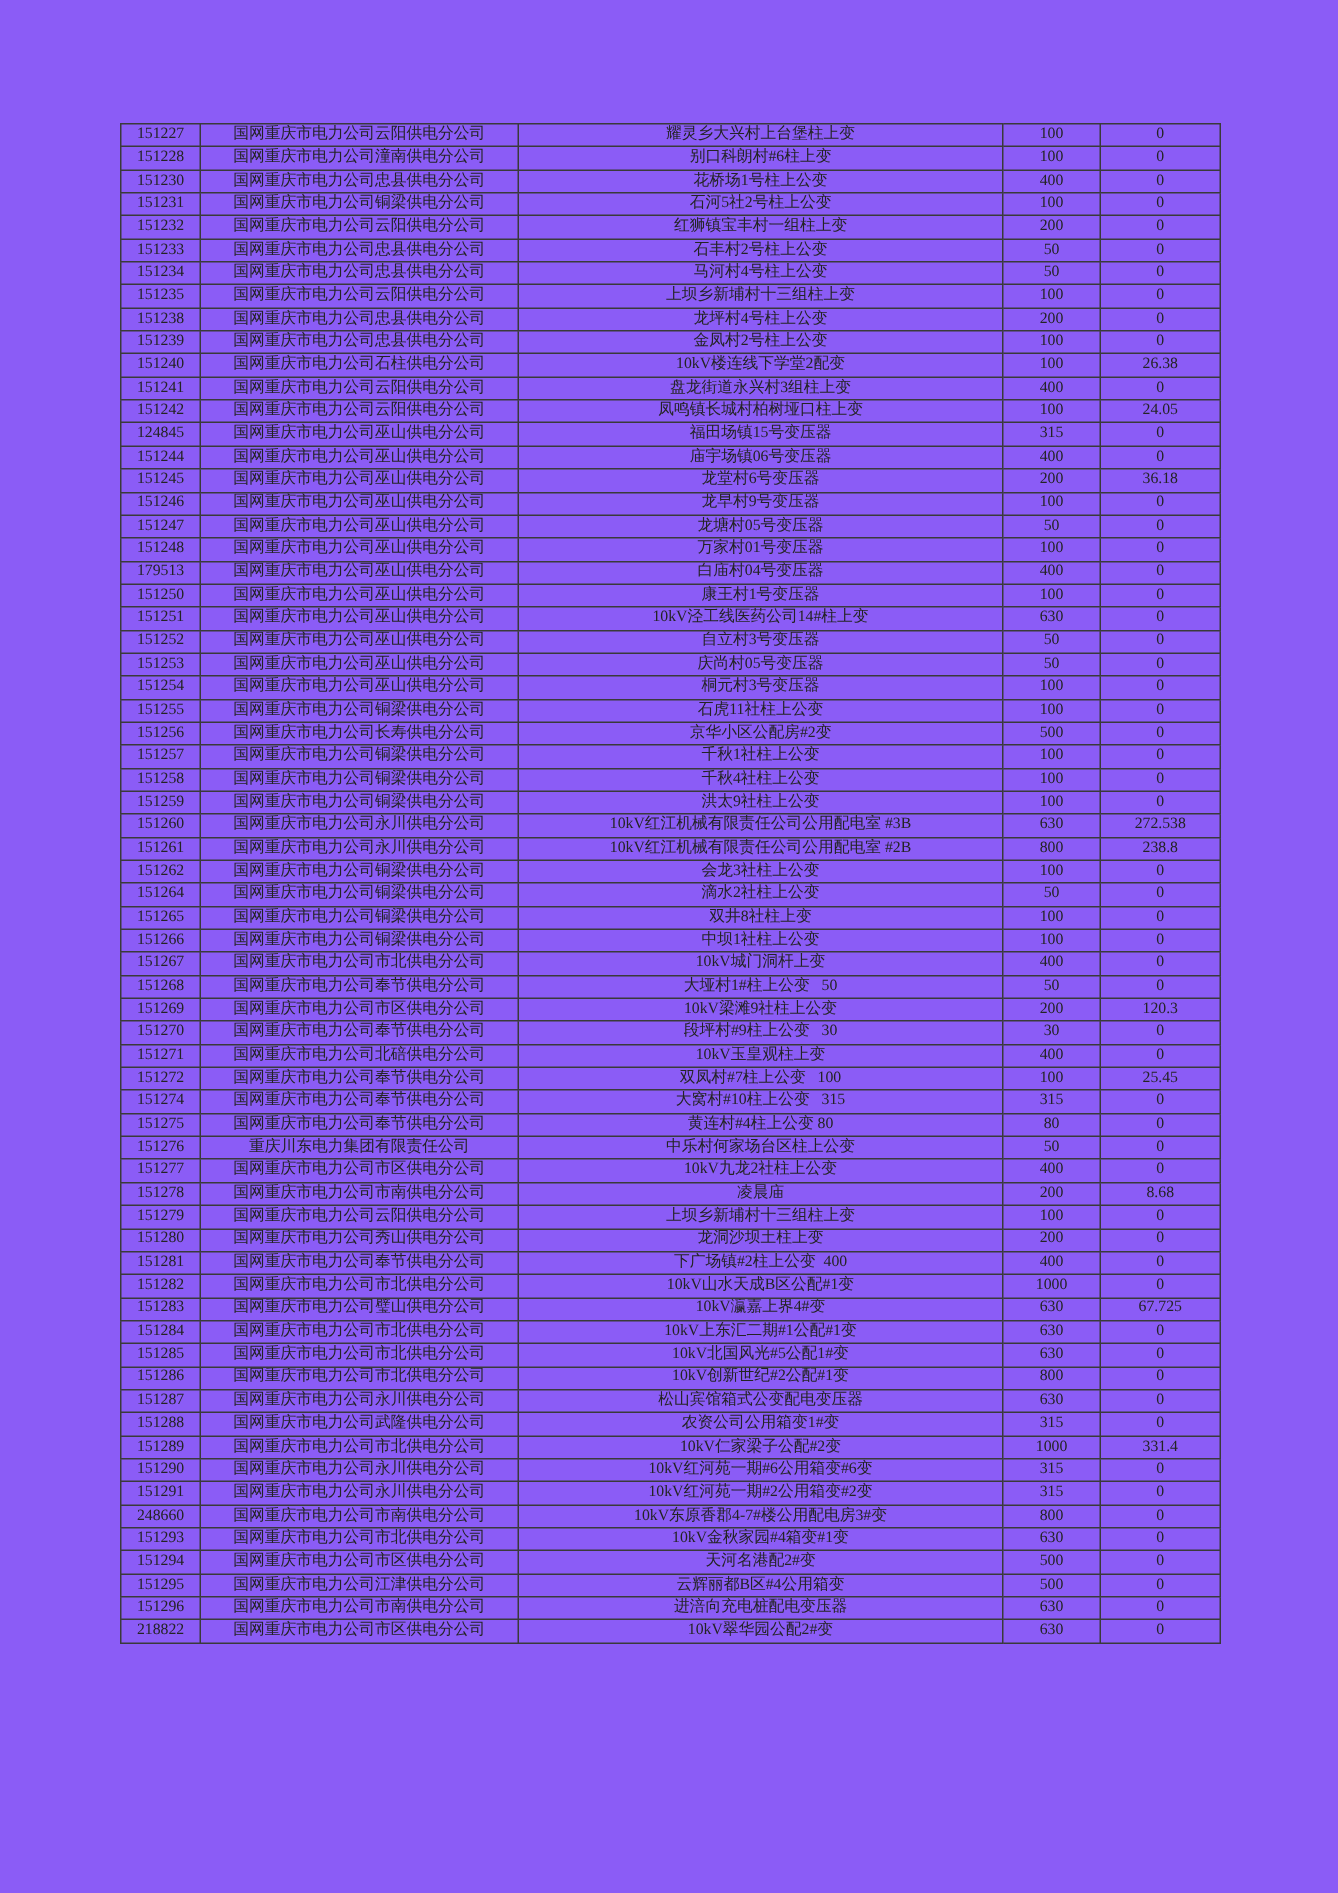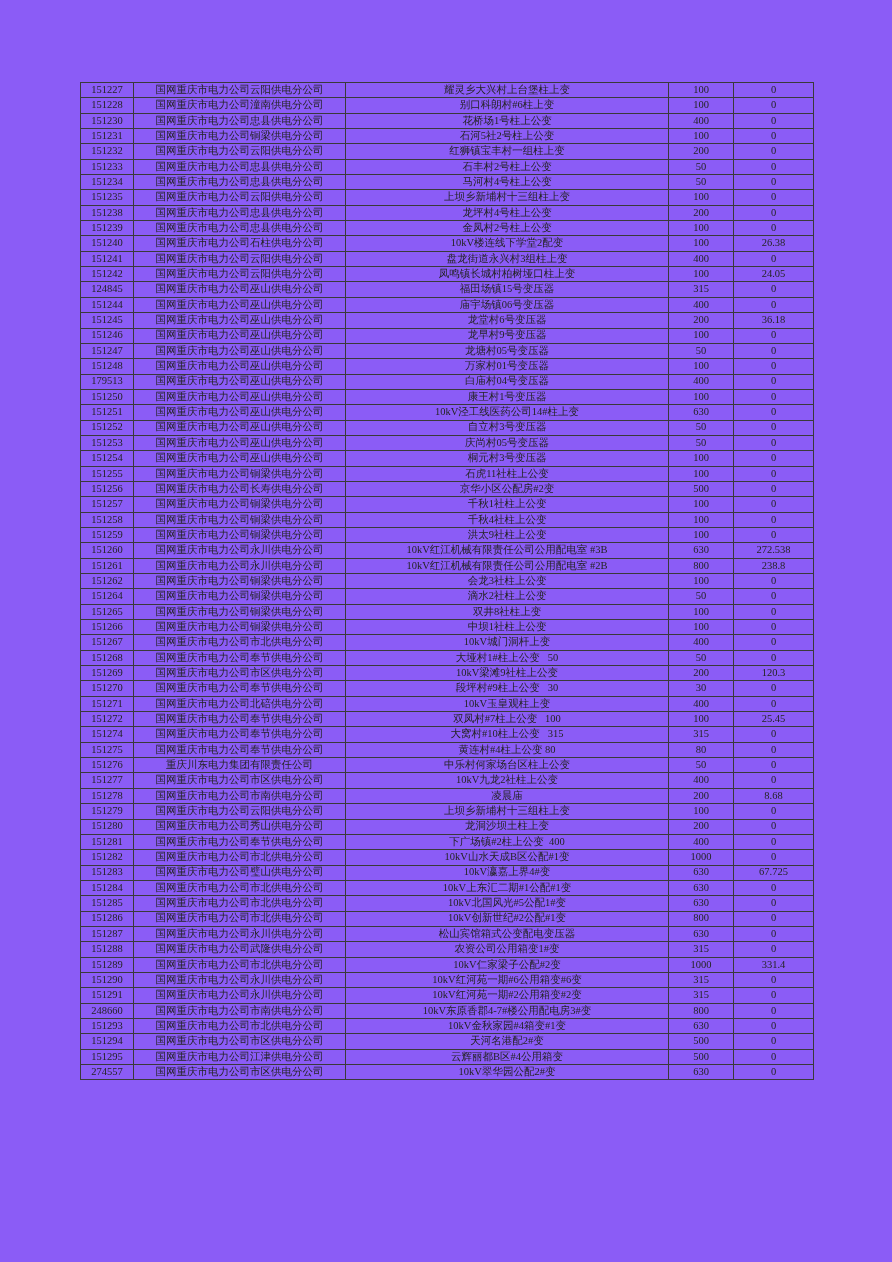--- a/index.html
+++ b/index.html
@@ -500,21 +500,28 @@
           <td>0</td>
         </tr>
         <tr>
           <td>151295</td>
           <td>国网重庆市电力公司江津供电分公司</td>
           <td>云辉丽都B区#4公用箱变</td>
           <td>500</td>
           <td>0</td>
         </tr>
         <tr>
-          <td>274557</td>
+          <td>151296</td>
+          <td>国网重庆市电力公司市南供电分公司</td>
+          <td>进涪向充电桩配电变压器</td>
+          <td>630</td>
+          <td>0</td>
+        </tr>
+        <tr>
+          <td>218822</td>
           <td>国网重庆市电力公司市区供电分公司</td>
           <td>10kV翠华园公配2#变</td>
           <td>630</td>
           <td>0</td>
         </tr>
       </tbody>
   </table>
 </div>
 
 </body></html>

